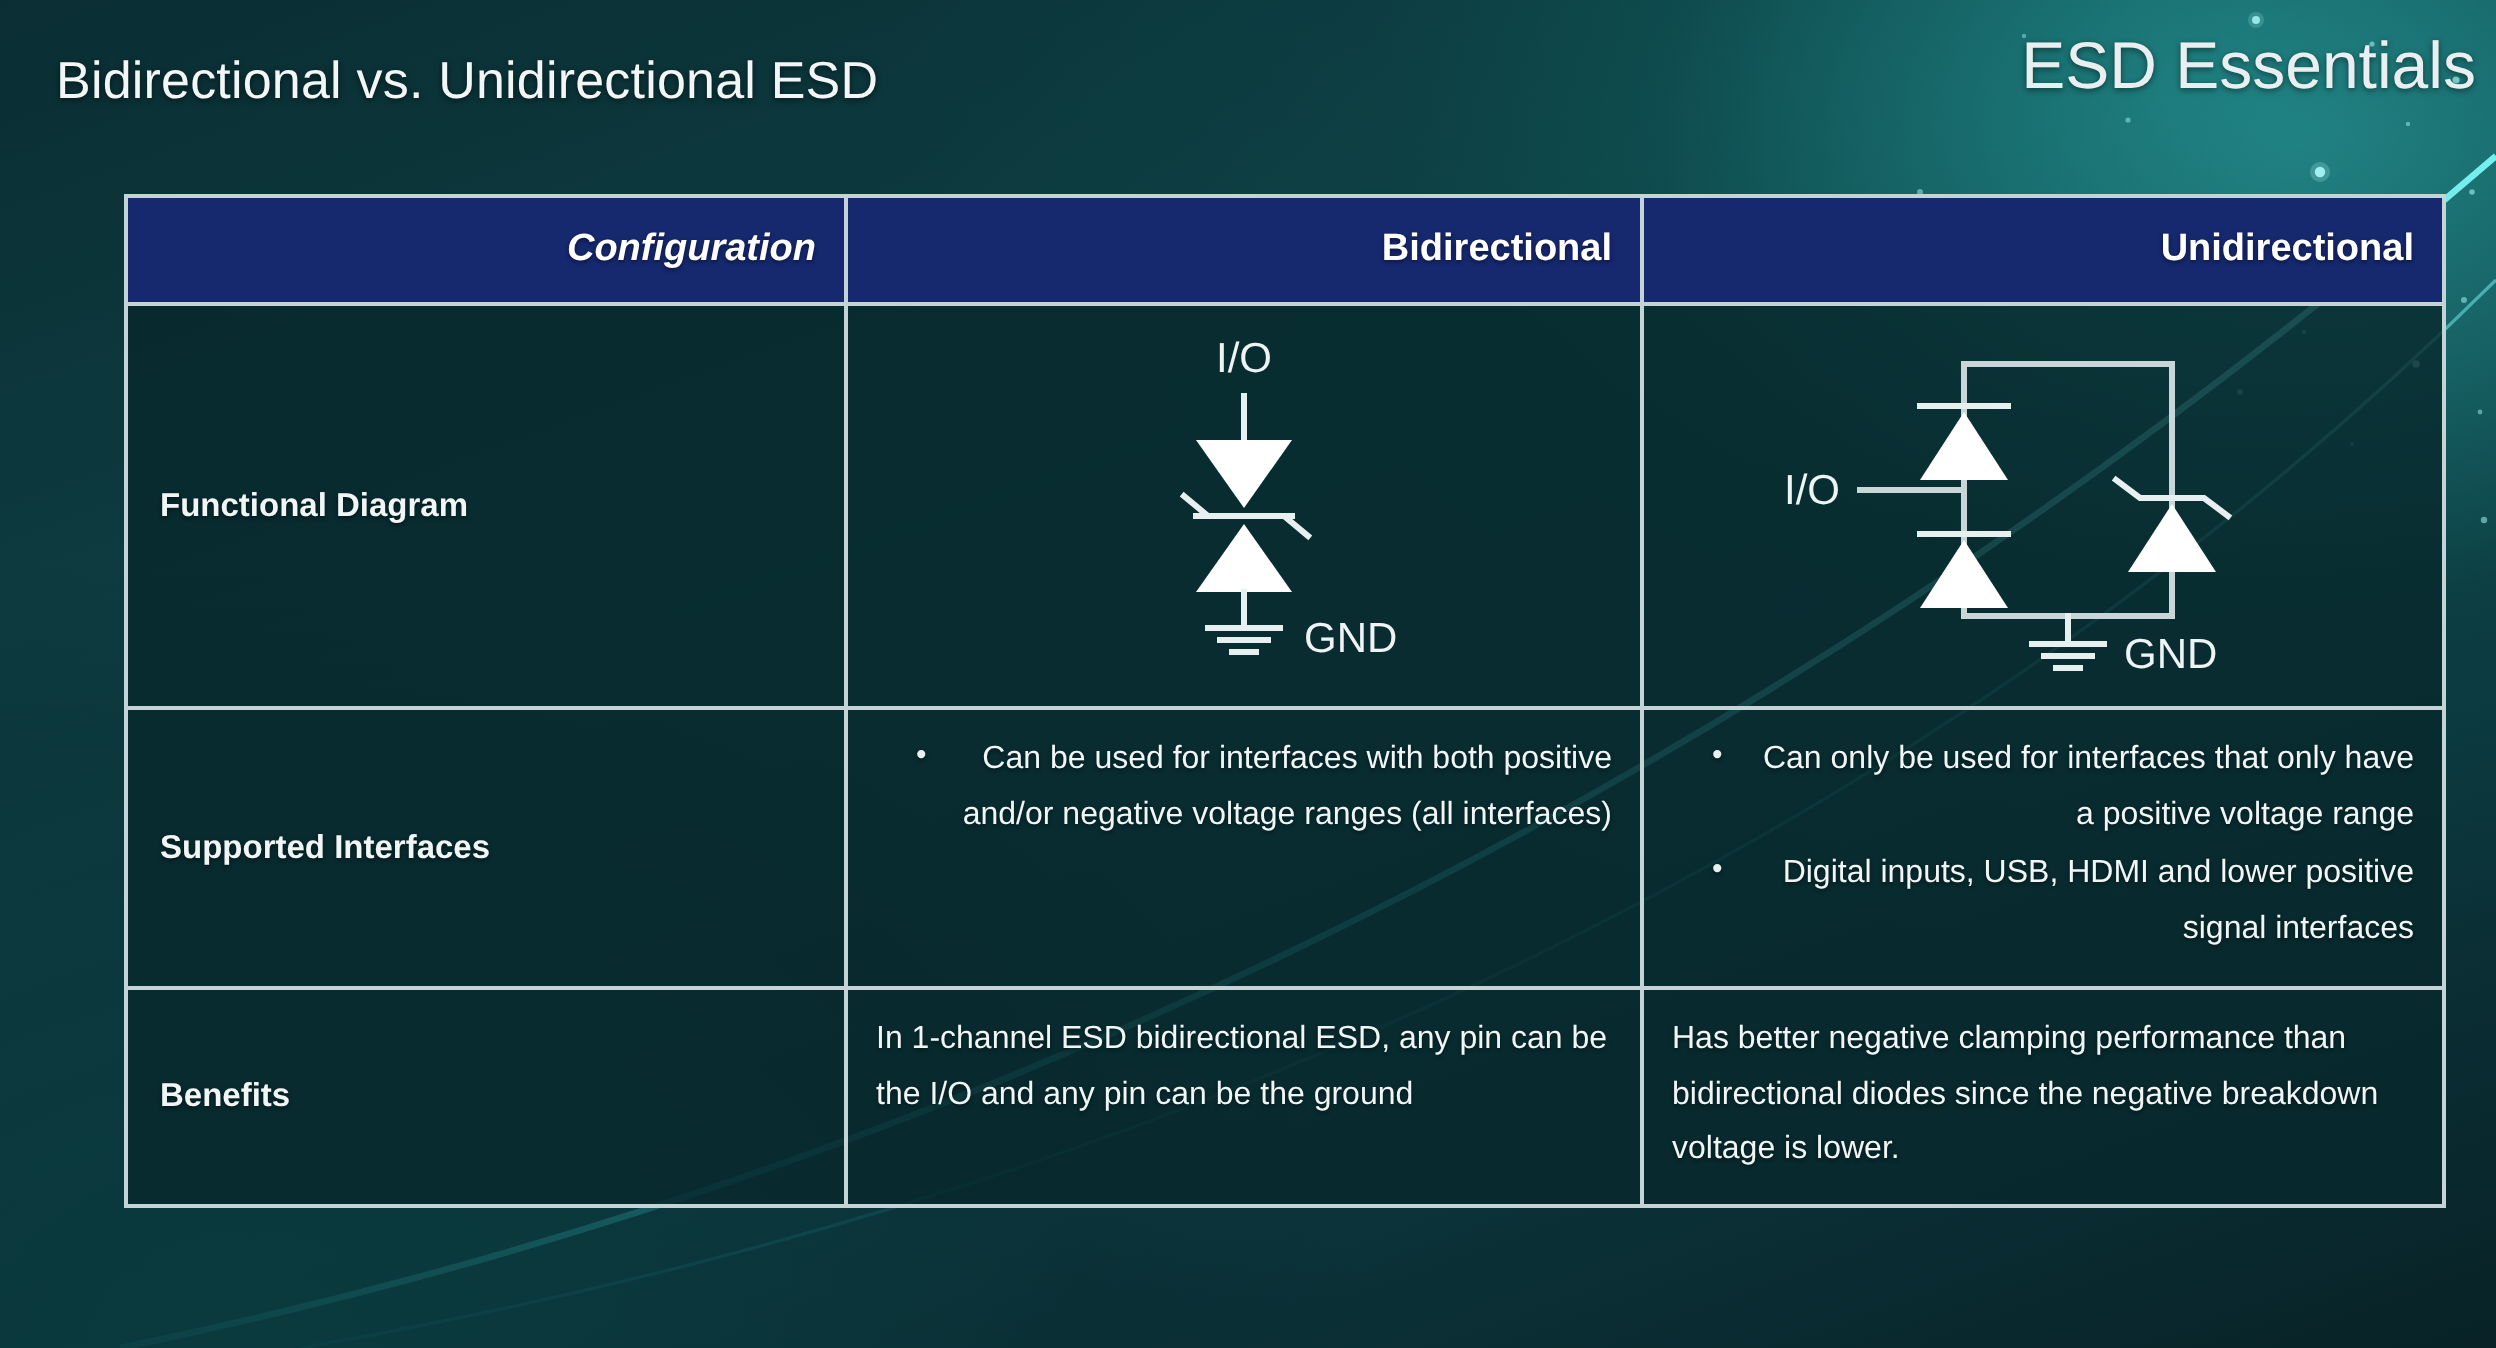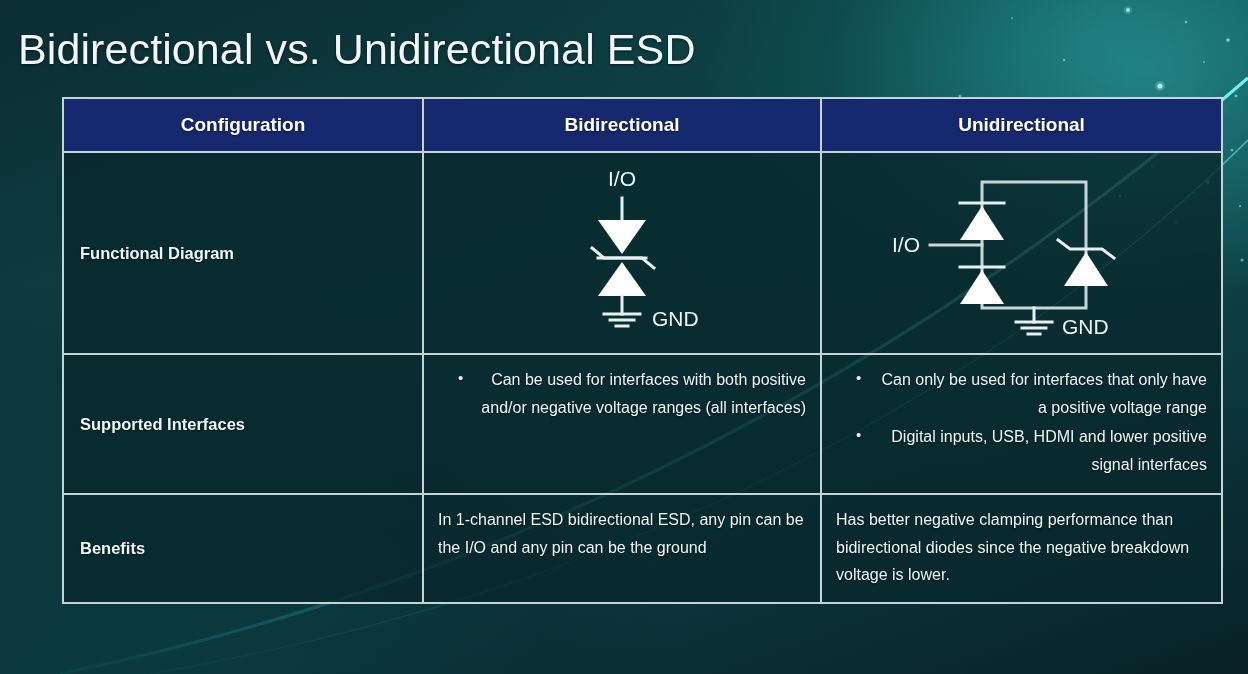--- a/index.html
+++ b/index.html
@@ -22,23 +22,23 @@
   
   .bg-layer {
     position: absolute;
     inset: 0;
     pointer-events: none;
   }
 
   
   .slide-title {
     position: absolute;
-    left: 18px;
+    left: 28px;
     top: 25px;
-    font-size: 43px;
+    font-size: 26px;
     color: #f2f6f7;
     letter-spacing: 0.1px;
     white-space: nowrap;
     text-shadow: 0 1px 3px rgba(0,0,0,0.55);
   }
   .slide-kicker {
     position: absolute;
     right: 10px;
     top: 14px;
     font-size: 33px;
@@ -63,22 +63,22 @@
   }
   .cmp-table thead th {
     background: #16286e;
     color: #ffffff;
     font-size: 19px;
     font-weight: bold;
     height: 52px;
     padding: 0 14px;
     text-shadow: 0 1px 2px rgba(0,0,0,0.45);
   }
-  th.col-label { text-align: center; }
-  th.col-value { text-align: center; }
+  th.col-label { text-align: right; font-style: italic; }
+  th.col-value { text-align: right; }
 
   .cmp-table tbody td {
     background: rgba(8,40,44,0.80);
     color: #f0f5f6;
   }
   td.rowlabel {
     font-size: 16.5px;
     font-weight: bold;
     padding: 10px 16px;
     text-shadow: 0 1px 2px rgba(0,0,0,0.5);
@@ -172,20 +172,21 @@
       <circle cx="1242" cy="260" r="1.6" opacity="0.55"></circle>
     </g>
     <g fill="#bdf9f9">
       <circle cx="1160" cy="86" r="5" opacity="0.22"></circle>
       <circle cx="1128" cy="10" r="4" opacity="0.18"></circle>
       <circle cx="1190" cy="128" r="4.5" opacity="0.18"></circle>
     </g>
   </svg>
 
   <div class="slide-title">Bidirectional vs. Unidirectional ESD</div>
+  <div class="slide-kicker">ESD Essentials</div>
 
   <table class="cmp-table">
     <colgroup>
       <col style="width:360px">
       <col style="width:398px">
       <col style="width:401px">
     </colgroup>
     <thead>
       <tr>
         <th class="col-label">Configuration</th>

